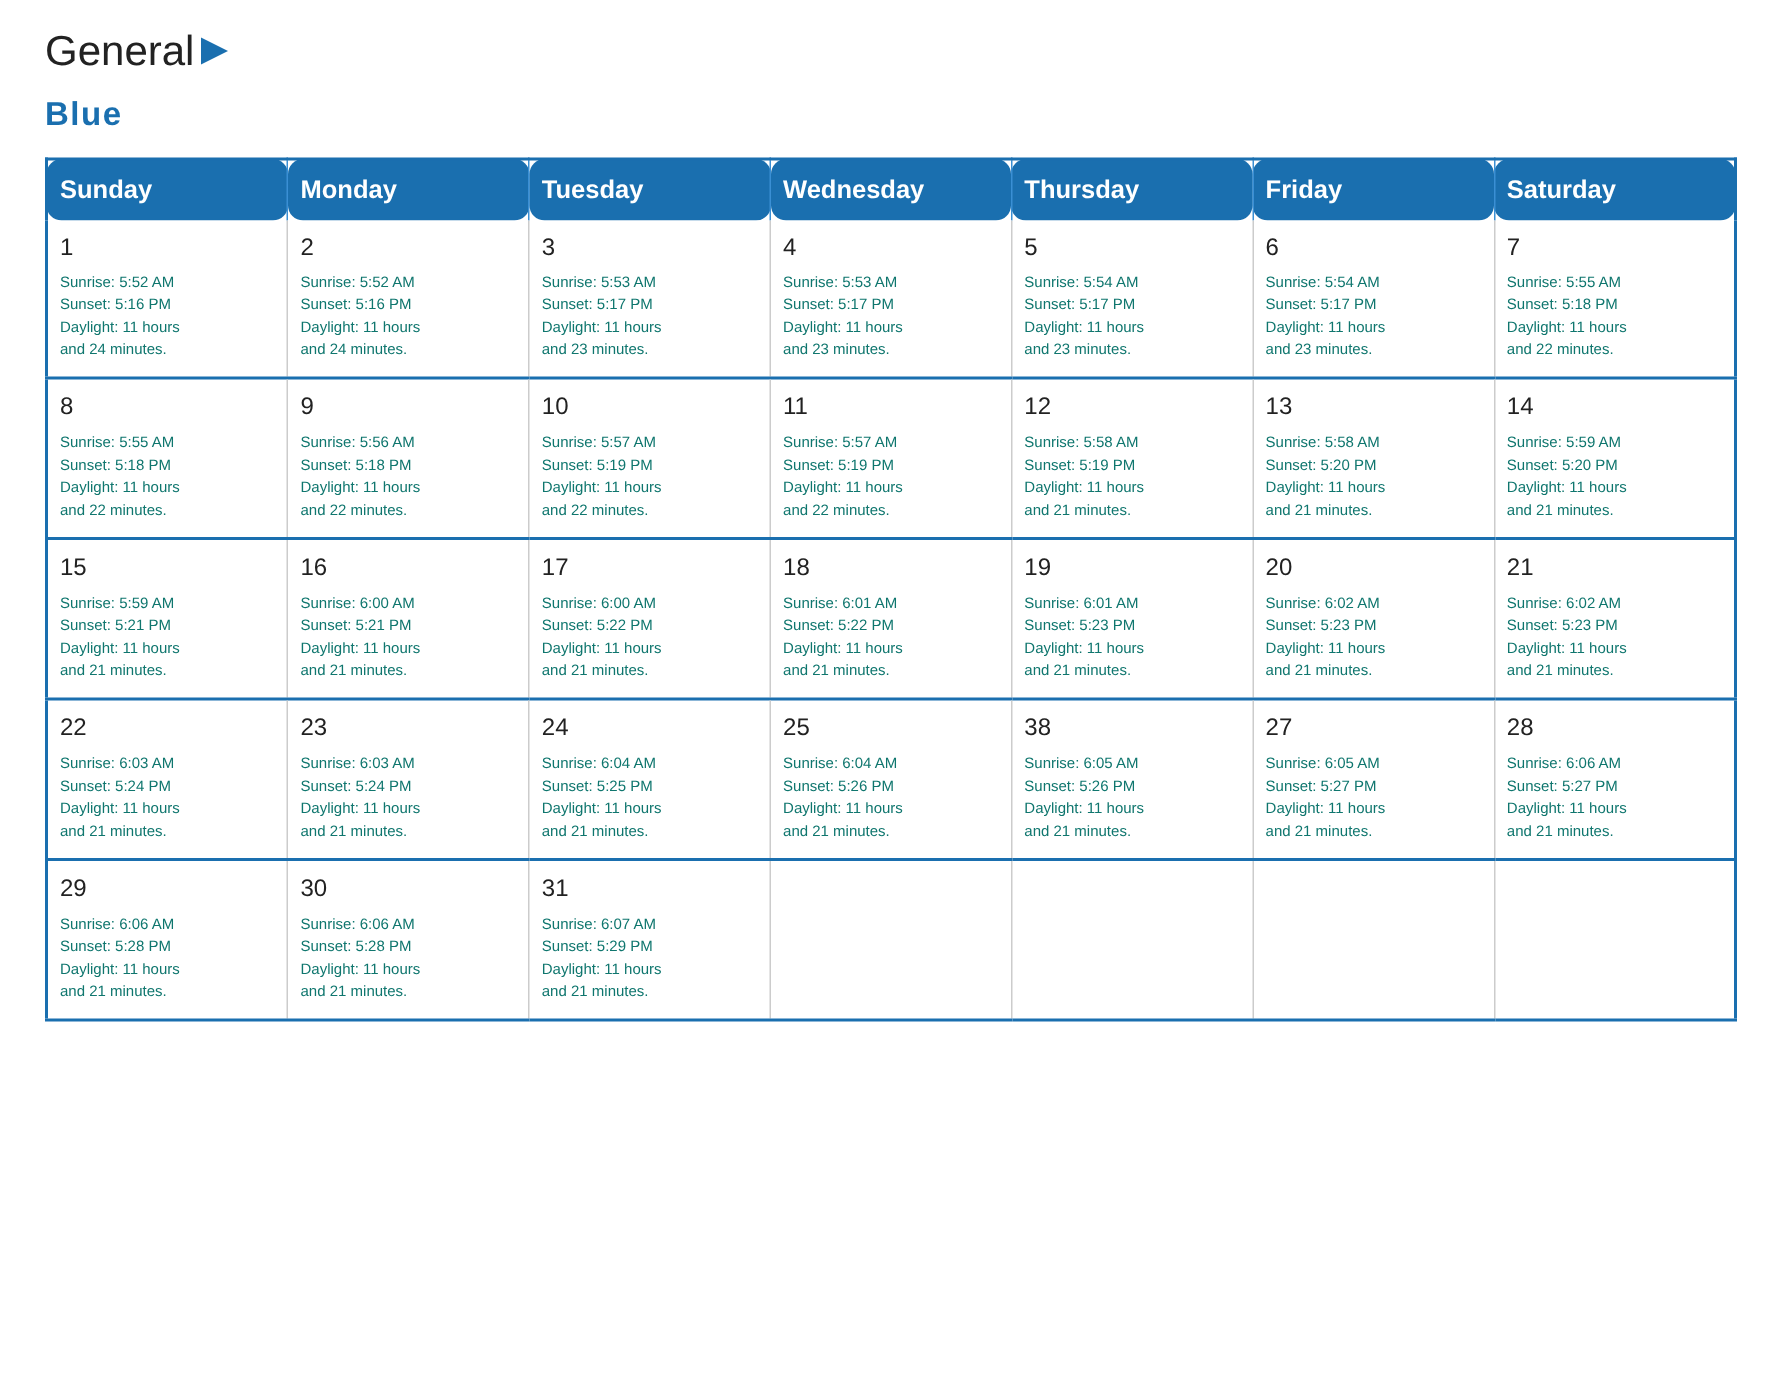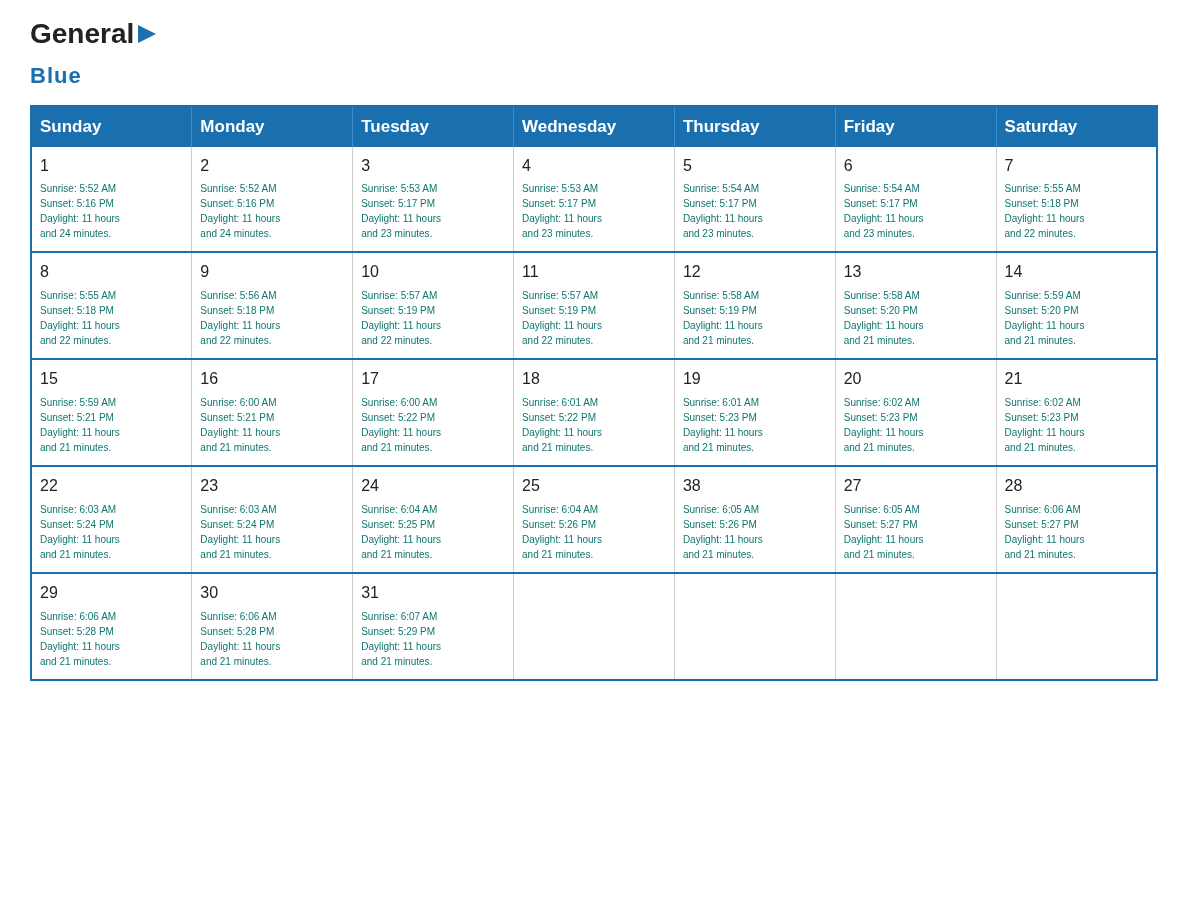--- a/index.html
+++ b/index.html
@@ -17,21 +17,21 @@
       align-items: flex-start;
       margin-bottom: 18px;
     }
     .logo {
       display: flex;
       flex-direction: column;
       line-height: 1;
     }
     .logo-top {
       font-size: 28px;
-      font-weight: bold;
+      font-weight: normal;
       color: #222;
     }
     .logo-top span {
       color: #1a6faf;
     }
     .logo-blue {
       font-size: 22px;
       font-weight: bold;
       color: #1a6faf;
       margin-top: 16px;
@@ -57,20 +57,21 @@
       border: 2px solid #1a6faf;
     }
     thead tr th {
       background-color: #1a6faf;
       color: #fff;
       font-size: 17px;
       font-weight: bold;
       padding: 10px 8px;
       text-align: left;
       border-right: 1px solid #3a8fd4;
+      border-radius: 10px;
     }
     thead tr th:last-child { border-right: none; }
     tbody tr td {
       vertical-align: top;
       padding: 7px 8px 10px 8px;
       border-right: 1px solid #ccc;
       border-bottom: 2px solid #1a6faf;
       font-size: 13.5px;
       line-height: 1.55;
       min-width: 130px;

